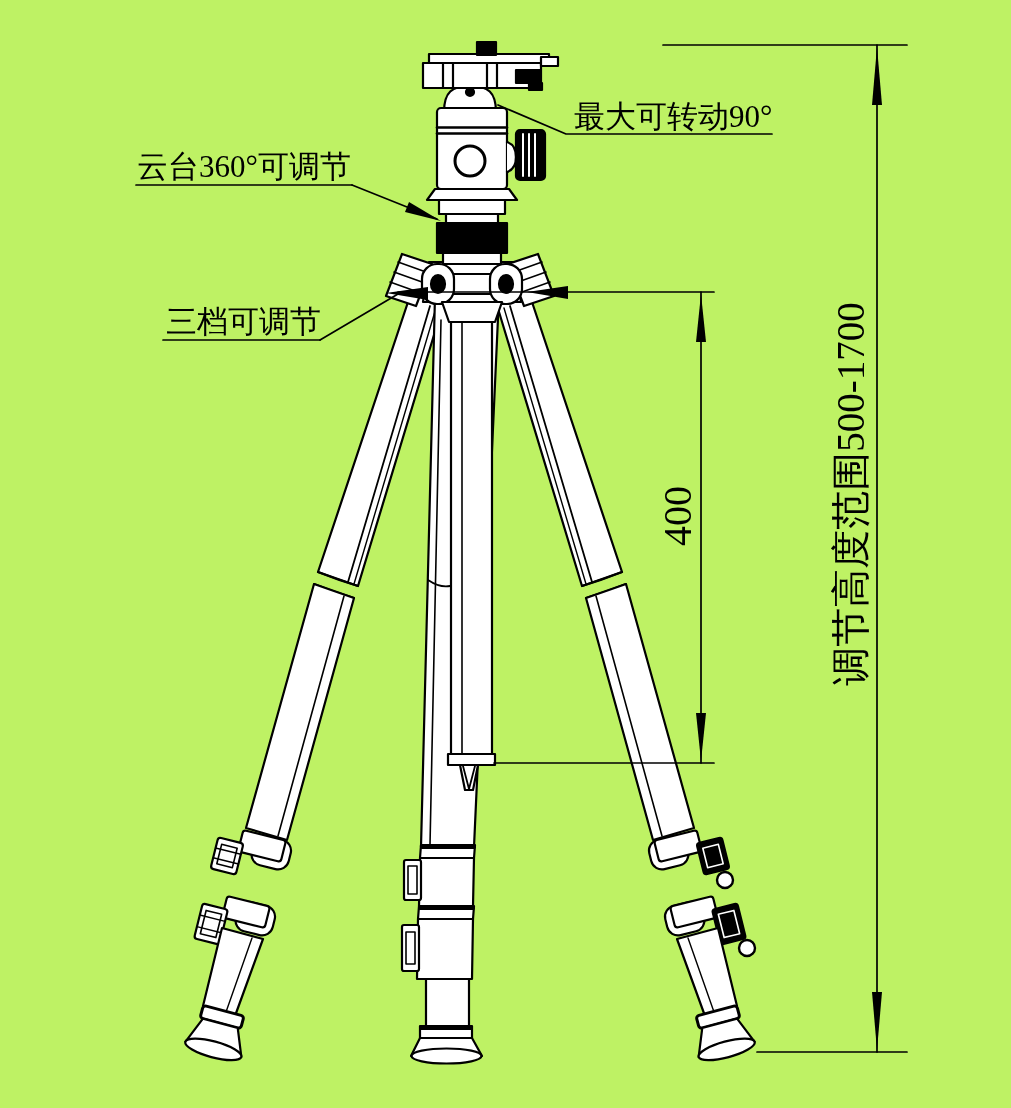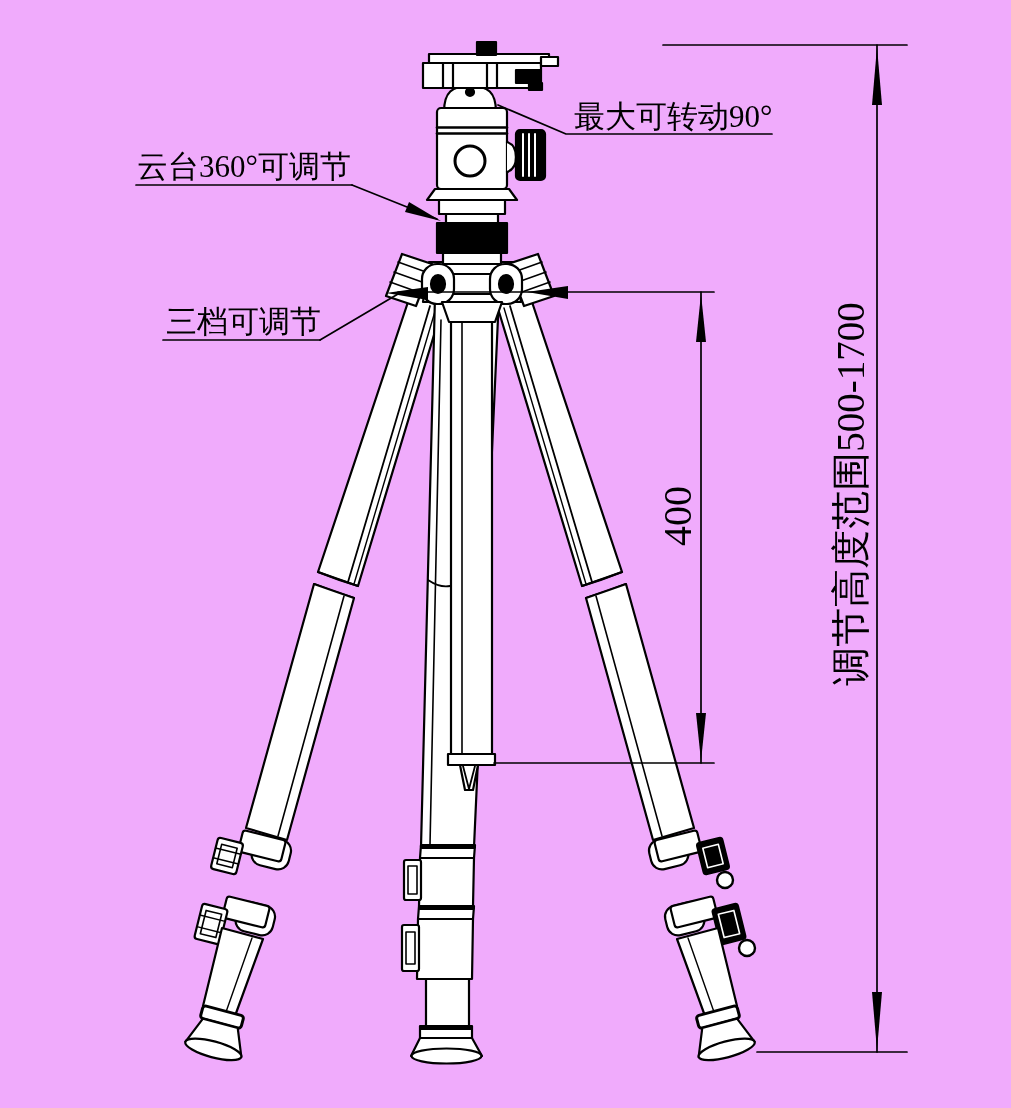--- a/index.html
+++ b/index.html
@@ -1,17 +1,17 @@
 <!DOCTYPE html>
 <html><head>
 <meta charset="utf-8">
 <style>
   html,body{margin:0;padding:0;background:#ffffff;}
   body{width:1011px;height:1108px;position:relative;font-family:"Liberation Serif","DejaVu Serif",serif;}
-  .canvas{position:absolute;left:0;top:0;width:1011px;height:1108px;background:#f0abfc;}
+  .canvas{position:absolute;left:0;top:0;width:1011px;height:1108px;background:#bef264;}
   svg text{fill:#000000;}
   .cjk{font-family:"Liberation Serif","DejaVu Serif",serif;}
 </style>
 </head>
 <body>
 
 <div class="canvas">
 <svg width="1011" height="1108" viewBox="0 0 1011 1108" xmlns="http://www.w3.org/2000/svg" stroke="#000" fill="none" stroke-width="2.2" stroke-linecap="round" stroke-linejoin="round">
 
   <g>

